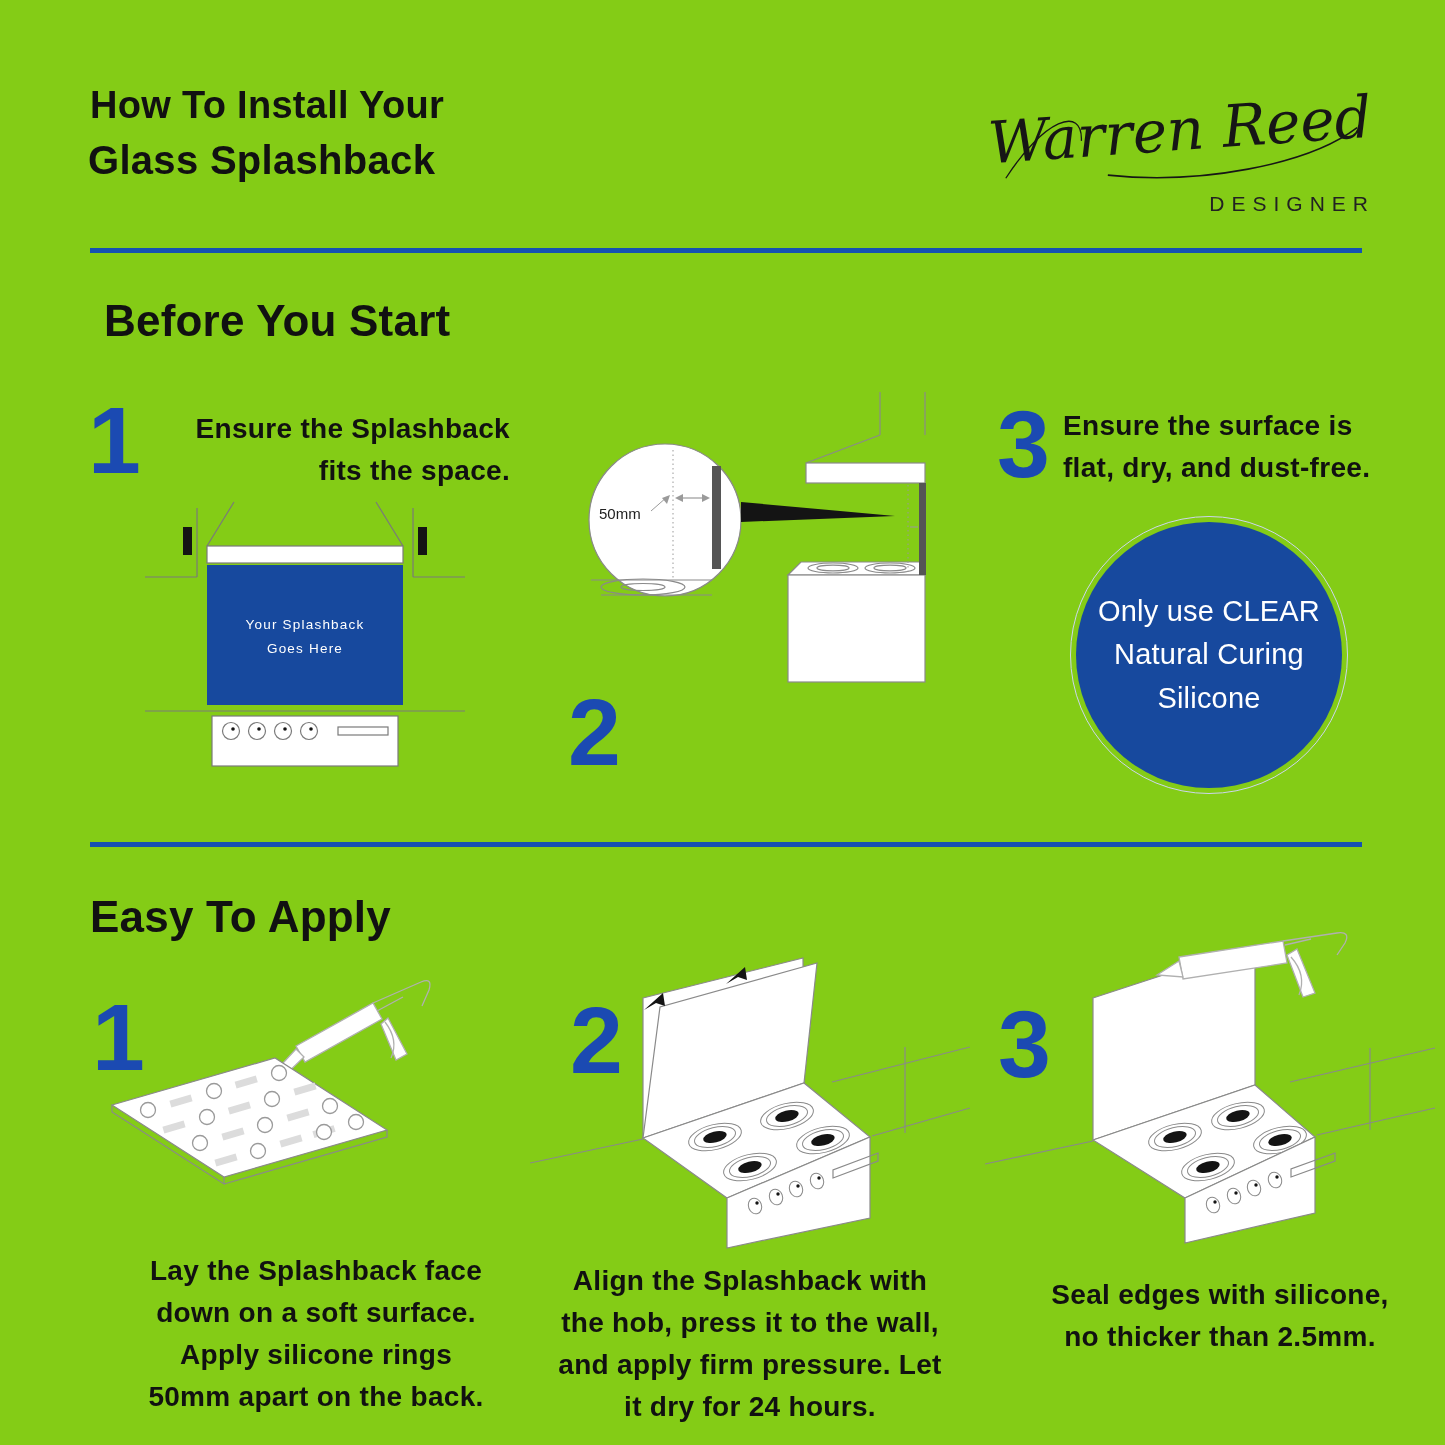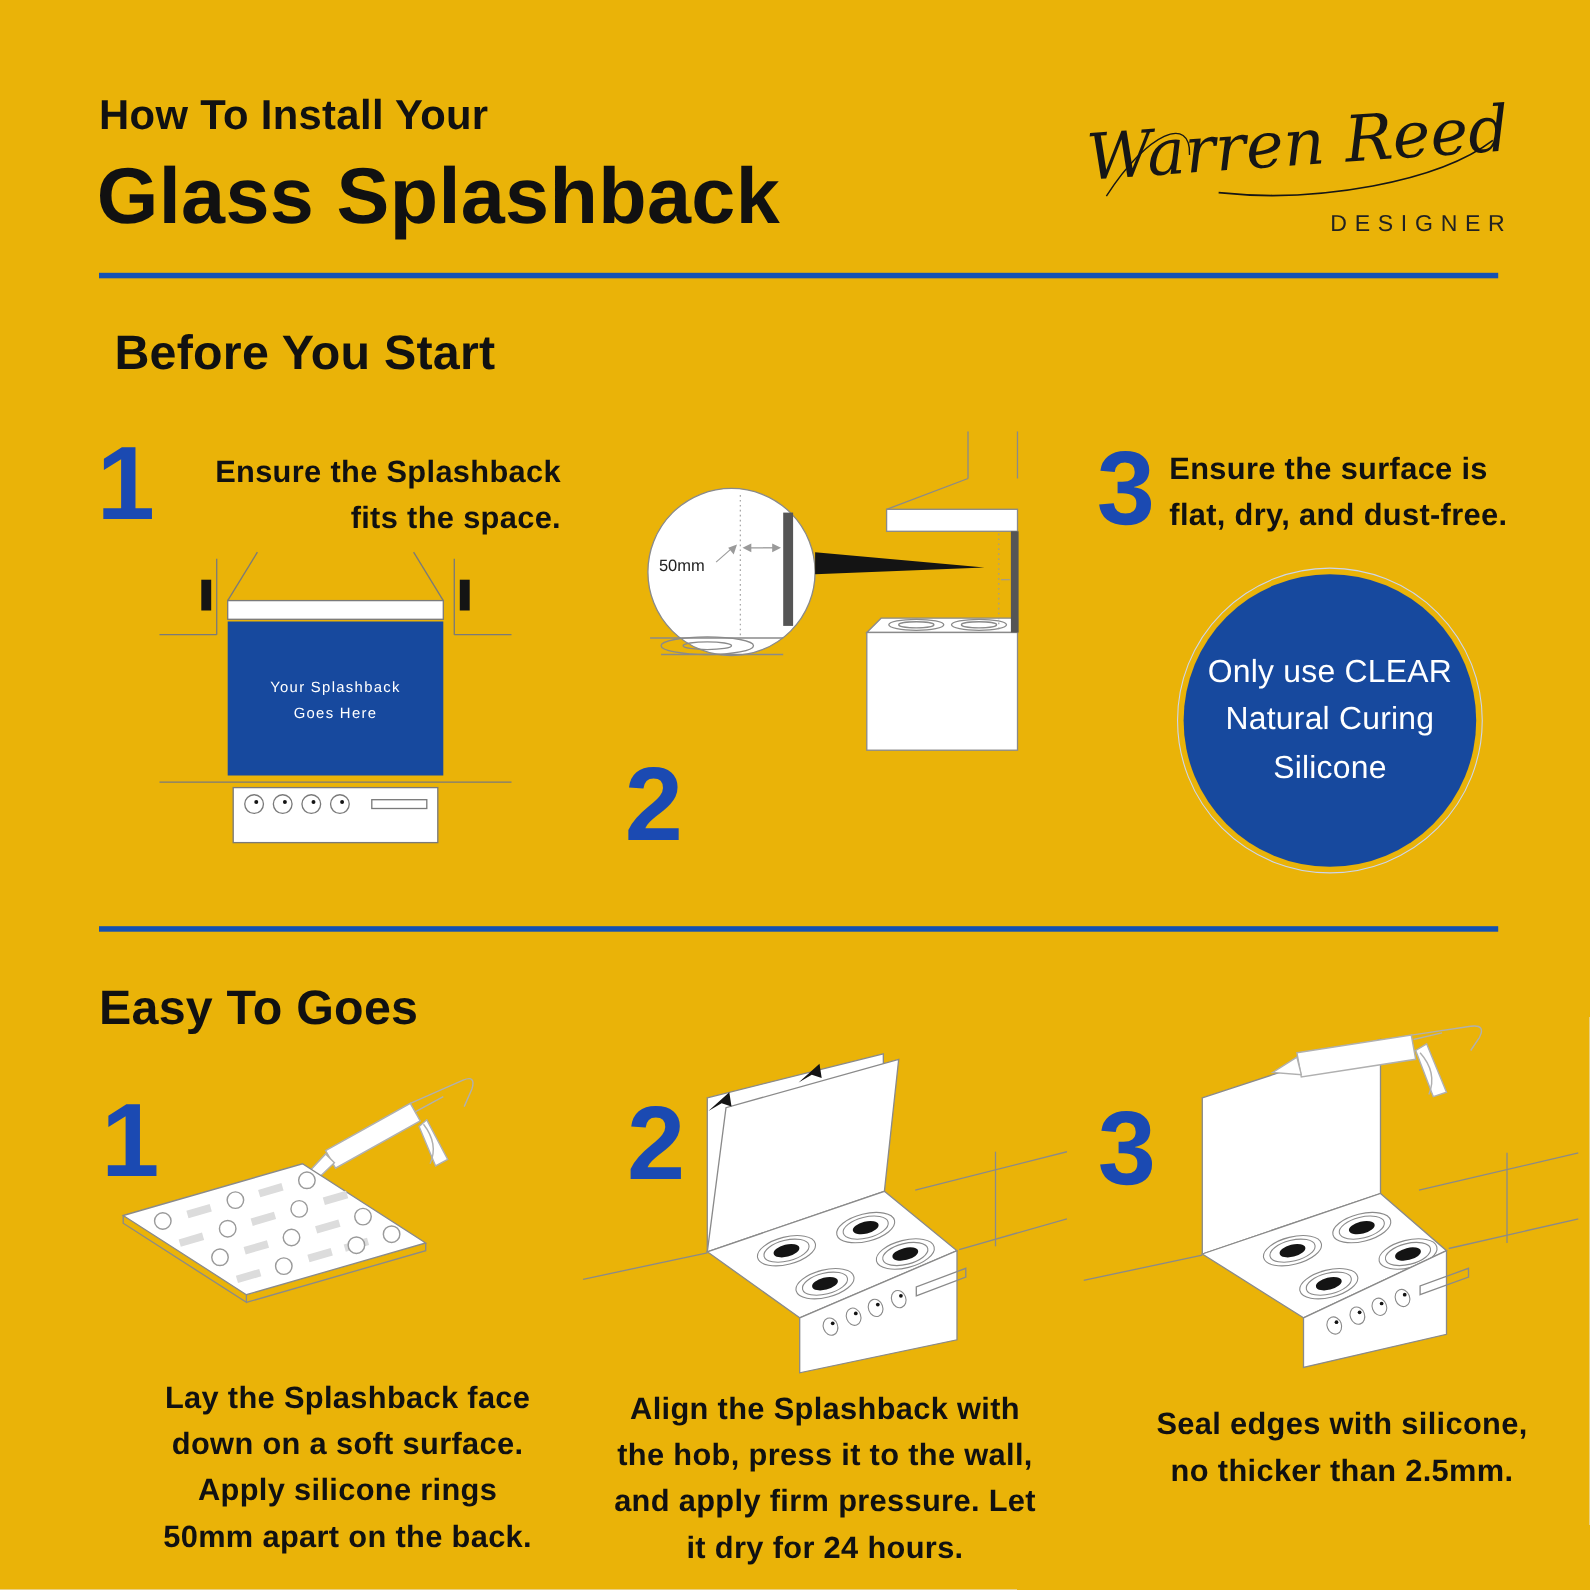--- a/index.html
+++ b/index.html
@@ -2,28 +2,28 @@
 <html style="--accent-blue: #1B4AB2; --panel-blue: #17499E; --divider-blue: #1551B2;"><head>
 <meta charset="utf-8">
 <style>
   :root{
     --accent-blue:#1B4AB2;
     --panel-blue:#17499E;
     --divider-blue:#1551B2;
   }
   html,body{margin:0;padding:0;background:#e8e8e8;}
   .page{
-    position:relative;width:1445px;height:1445px;background:#eab308;
+    position:relative;width:1445px;height:1445px;background:#84cc16;
     font-family:"Liberation Sans","DejaVu Sans",sans-serif;color:#111;
     overflow:hidden;margin:0 auto;
   }
   .abs{position:absolute;}
   .prewrap{white-space:pre-line;}
   .title1{left:90px;top:84px;font-size:38px;font-weight:700;letter-spacing:.3px;}
-  .title2{left:88px;top:138px;font-size:72px;font-weight:700;letter-spacing:.3px;}
+  .title2{left:88px;top:138px;font-size:40px;font-weight:700;letter-spacing:.3px;}
   .logo{left:985px;top:70px;width:390px;}
   .logo-sub{left:985px;top:192px;width:390px;text-align:right;padding-right:48px;
     font-size:21px;letter-spacing:7px;color:#222;font-weight:400;}
   .divider{left:90px;width:1272px;height:5px;background:var(--divider-blue,#1551B2);}
   .h2{font-size:44px;font-weight:700;letter-spacing:.2px;}
   .step-num{color:var(--accent-blue,#1B4AB2);font-size:95px;font-weight:700;line-height:.9;}
   .step-text{font-size:28px;font-weight:700;line-height:1.5;letter-spacing:.3px;}
   .caption{font-size:28px;font-weight:700;line-height:1.5;letter-spacing:.3px;text-align:center;}
   .callout-ring{left:1070px;top:516px;border:1px solid #ccd6ee;border-radius:50%;padding:5px;}
   .callout{width:266px;height:266px;border-radius:50%;background:var(--panel-blue,#17499E);
@@ -130,21 +130,21 @@
 flat, dry, and dust-free.</div>
 
   <div class="abs callout-ring">
     <div class="callout prewrap">Only use CLEAR
 Natural Curing
 Silicone</div>
   </div>
 
   <div class="abs divider" style="top:842px;"></div>
 
-  <div class="abs h2" style="left:90px;top:892px;">Easy To Goes</div>
+  <div class="abs h2" style="left:90px;top:892px;">Easy To Apply</div>
 
   <div class="abs step-num" style="left:92px;top:995px;">1</div>
 
   <svg class="abs" style="left:85px;top:978px;" width="430" height="272" viewBox="0 0 430 272">
     <g stroke="#b0b0b0" stroke-width="1.3" fill="#fff">
       <path d="M288,25 L336,4 q12,-5 8,8 l-7,16" fill="none"></path>
       <path d="M303,40 L322,76 L311,82 L296,46 Z"></path>
       <path d="M300,44 q14,18 6,36" fill="none"></path>
       <line x1="292" y1="33" x2="318" y2="19"></line>
       <polygon points="211,68 288,25 297,41 220,84"></polygon>

